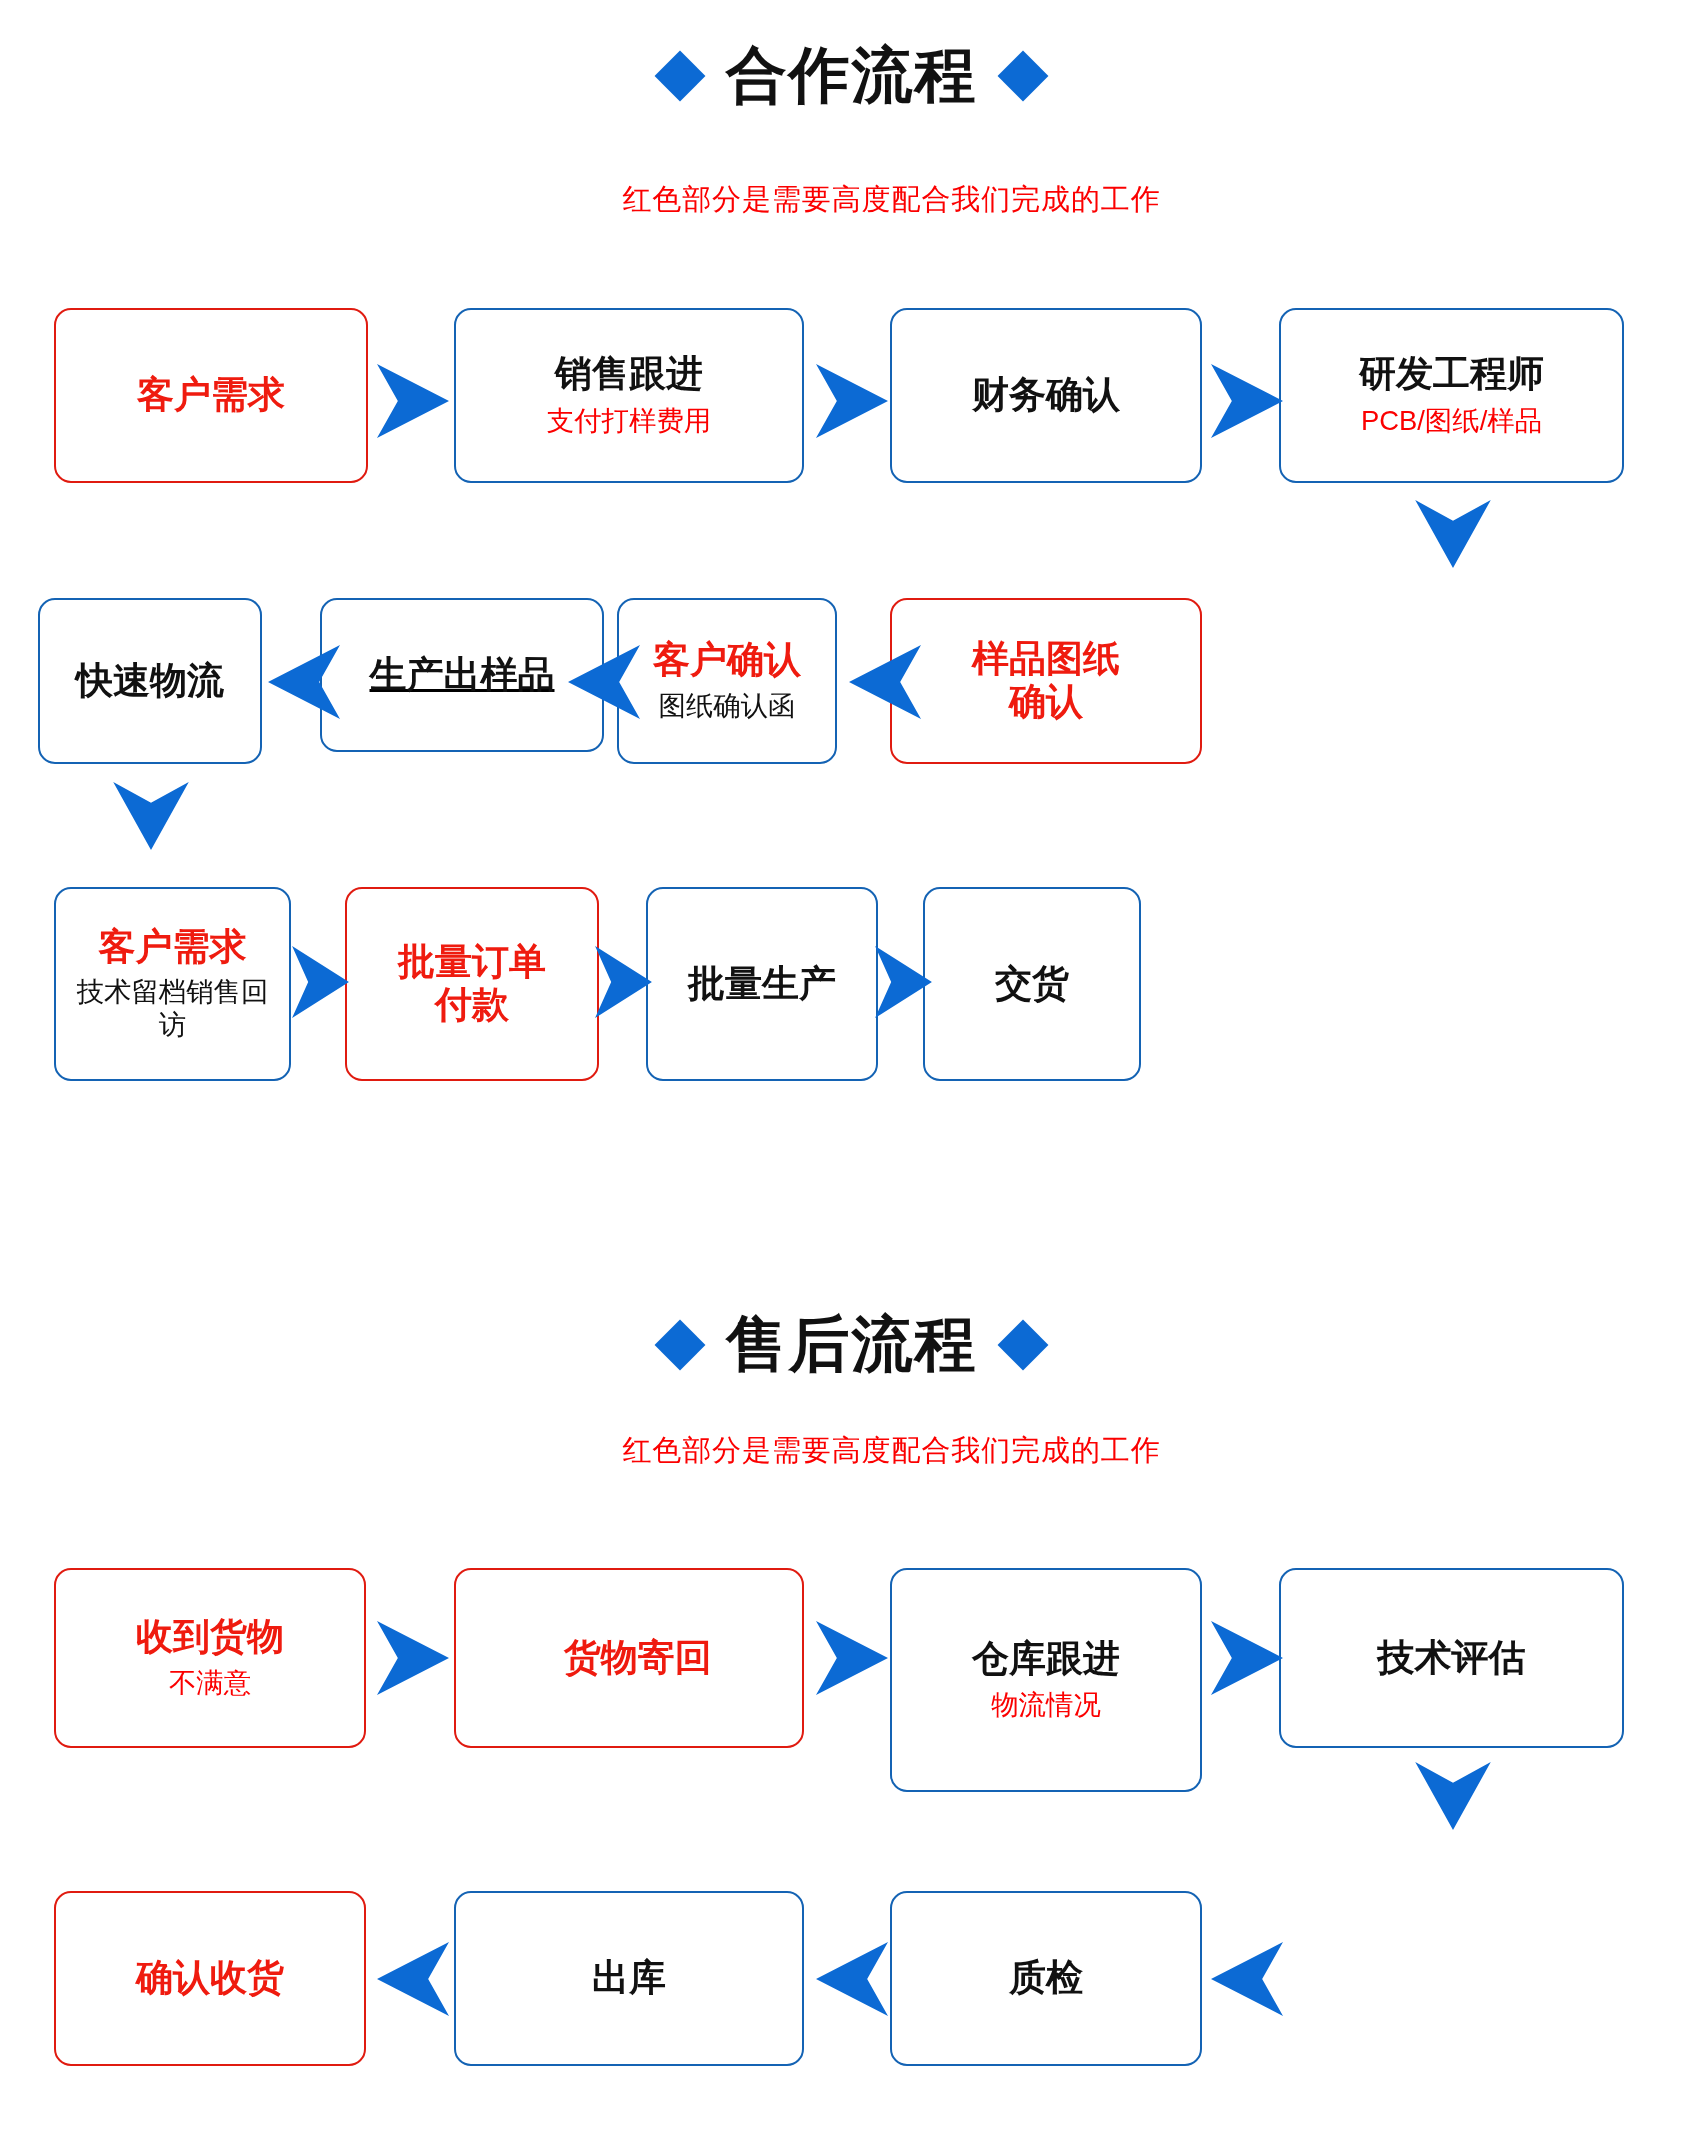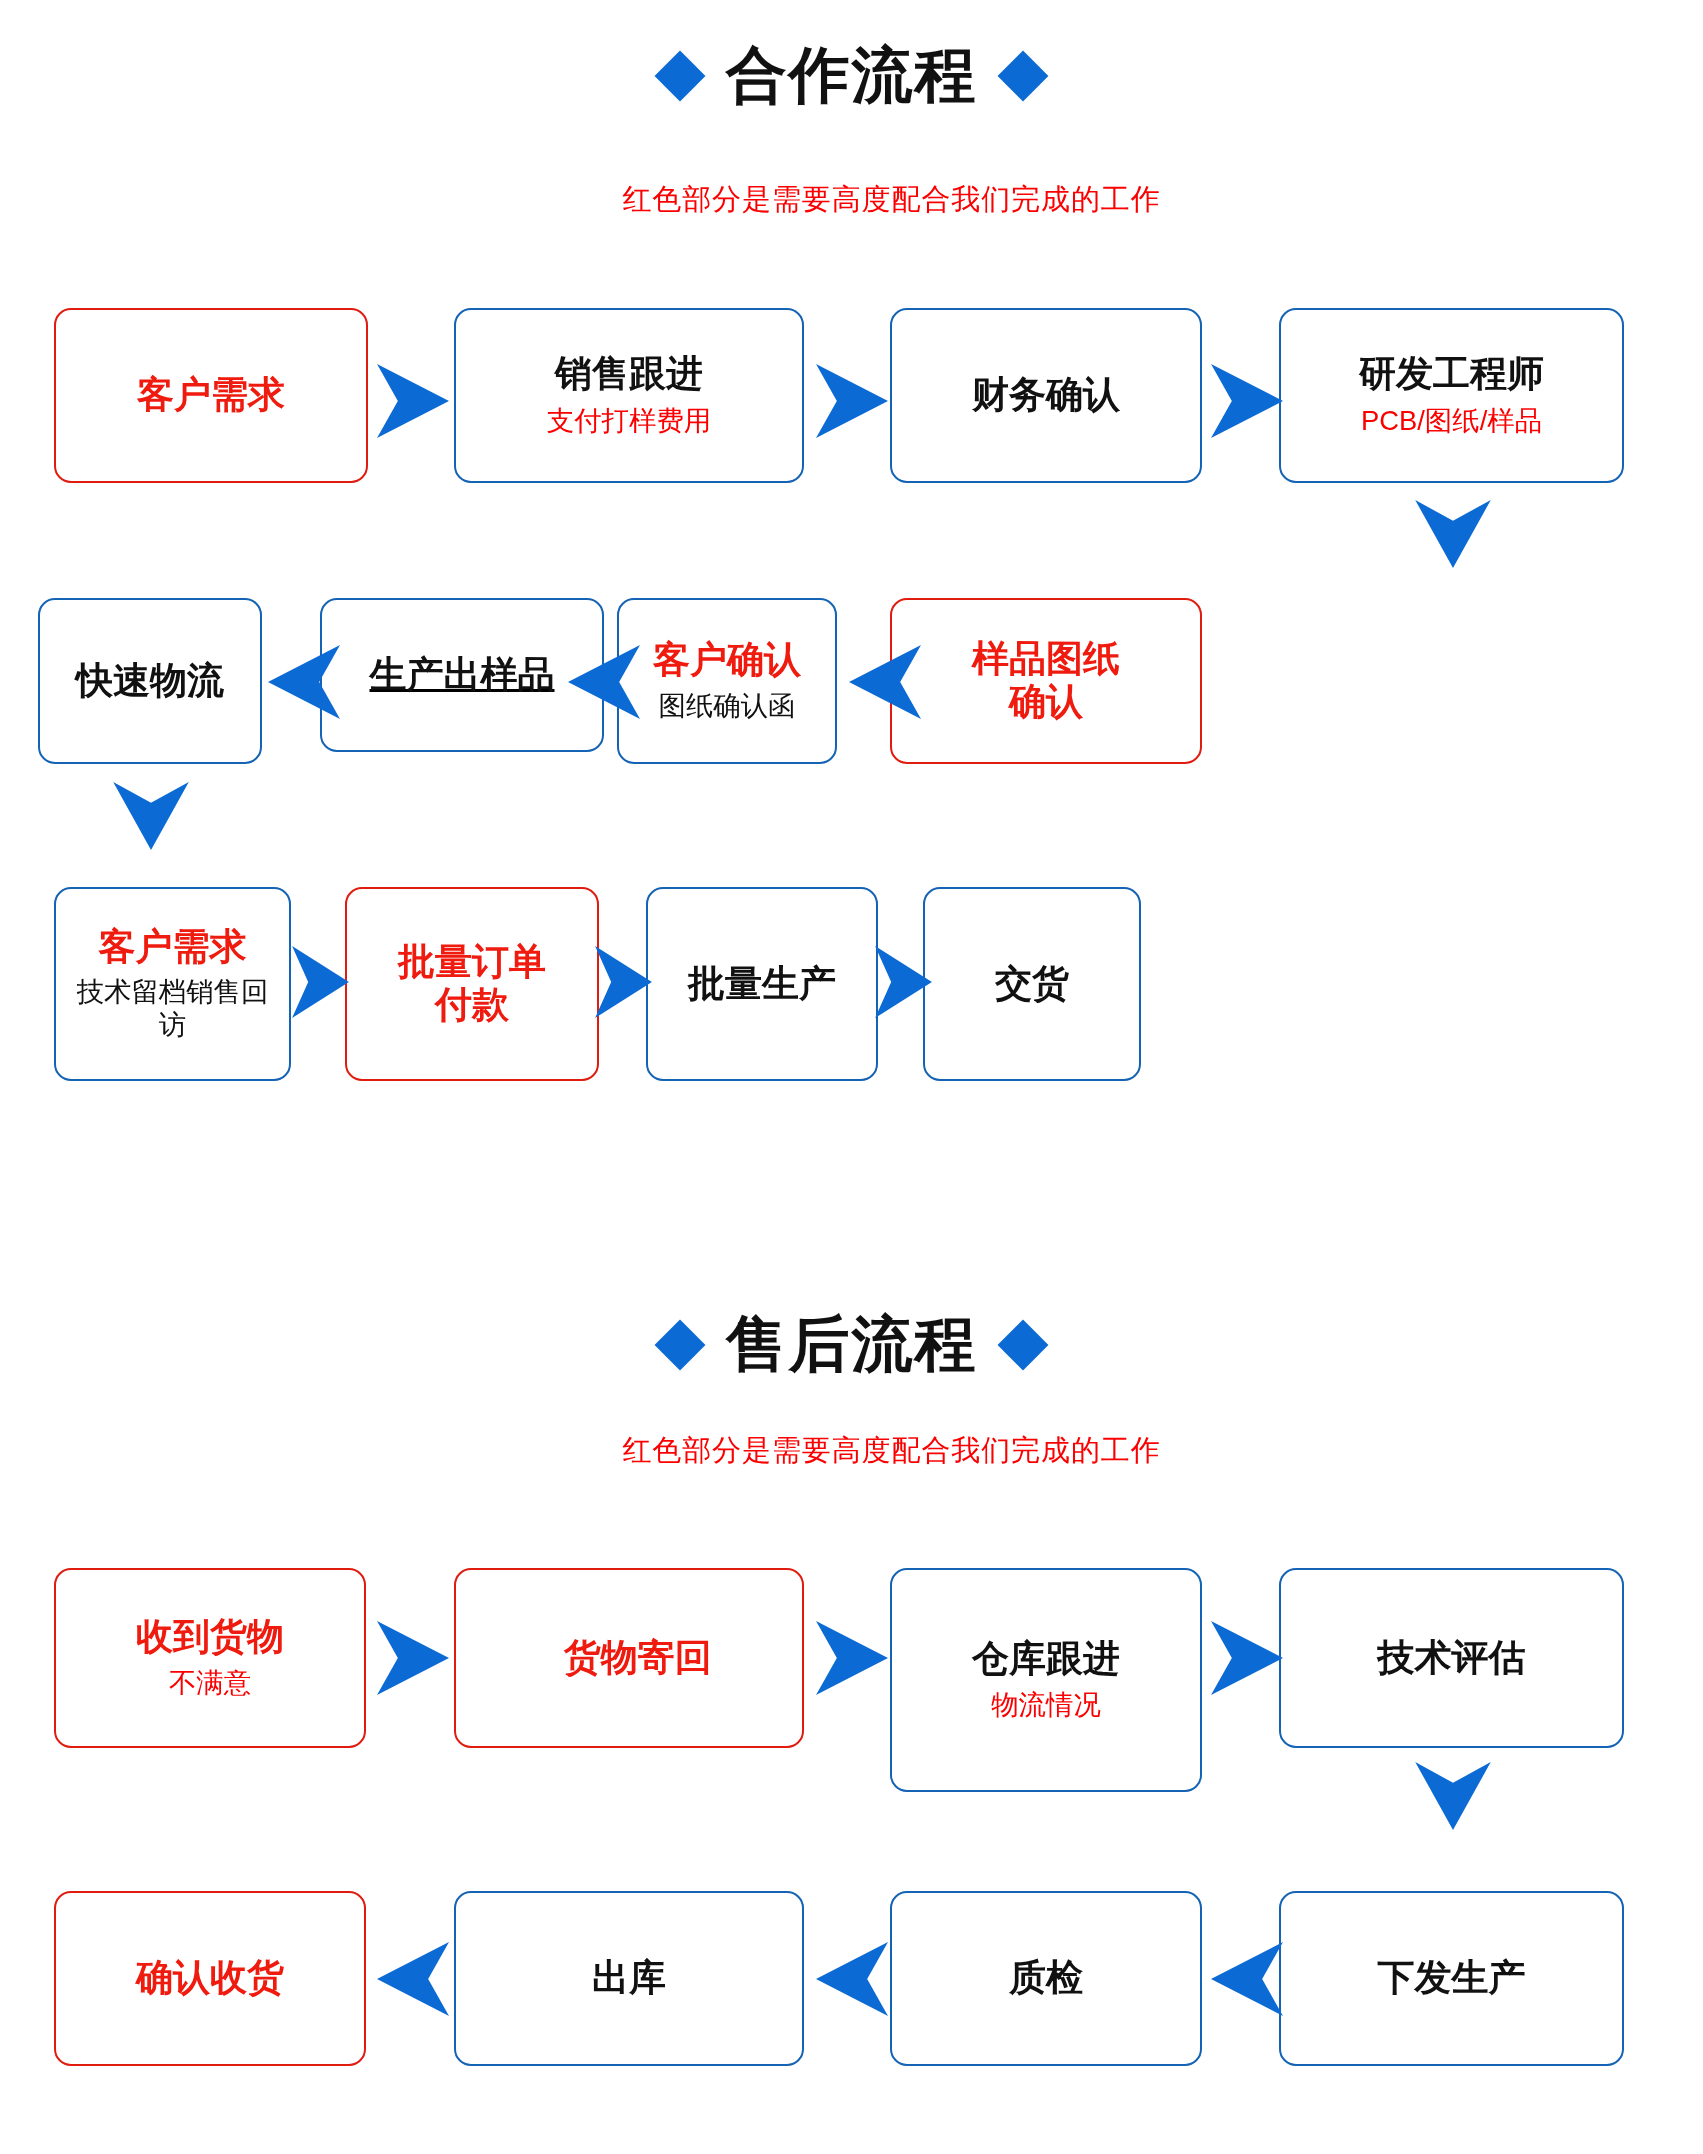--- a/index.html
+++ b/index.html
@@ -252,23 +252,20 @@
   </div>
 
   <div class="box" style="left:454px;top:1891px;width:350px;height:175px;">
     <div class="main">出库</div>
   </div>
 
   <div class="box" style="left:890px;top:1891px;width:312px;height:175px;">
     <div class="main">质检</div>
   </div>
 
-  <div class="box" style="left:1279px;top:1891px;width:345px;height:175px;">
-    <div class="main">下发生产</div>
-  </div>
 
   <div class="arrow" style="left:1211px;top:1942px;">
     <svg width="72" height="74" viewBox="0 0 76 78">
         <polygon points="76,0 0,39 76,78 54,39" fill="#0c6ad4"></polygon>
       </svg>
   </div>
   <div class="arrow" style="left:816px;top:1942px;">
     <svg width="72" height="74" viewBox="0 0 76 78">
         <polygon points="76,0 0,39 76,78 54,39" fill="#0c6ad4"></polygon>
       </svg>

